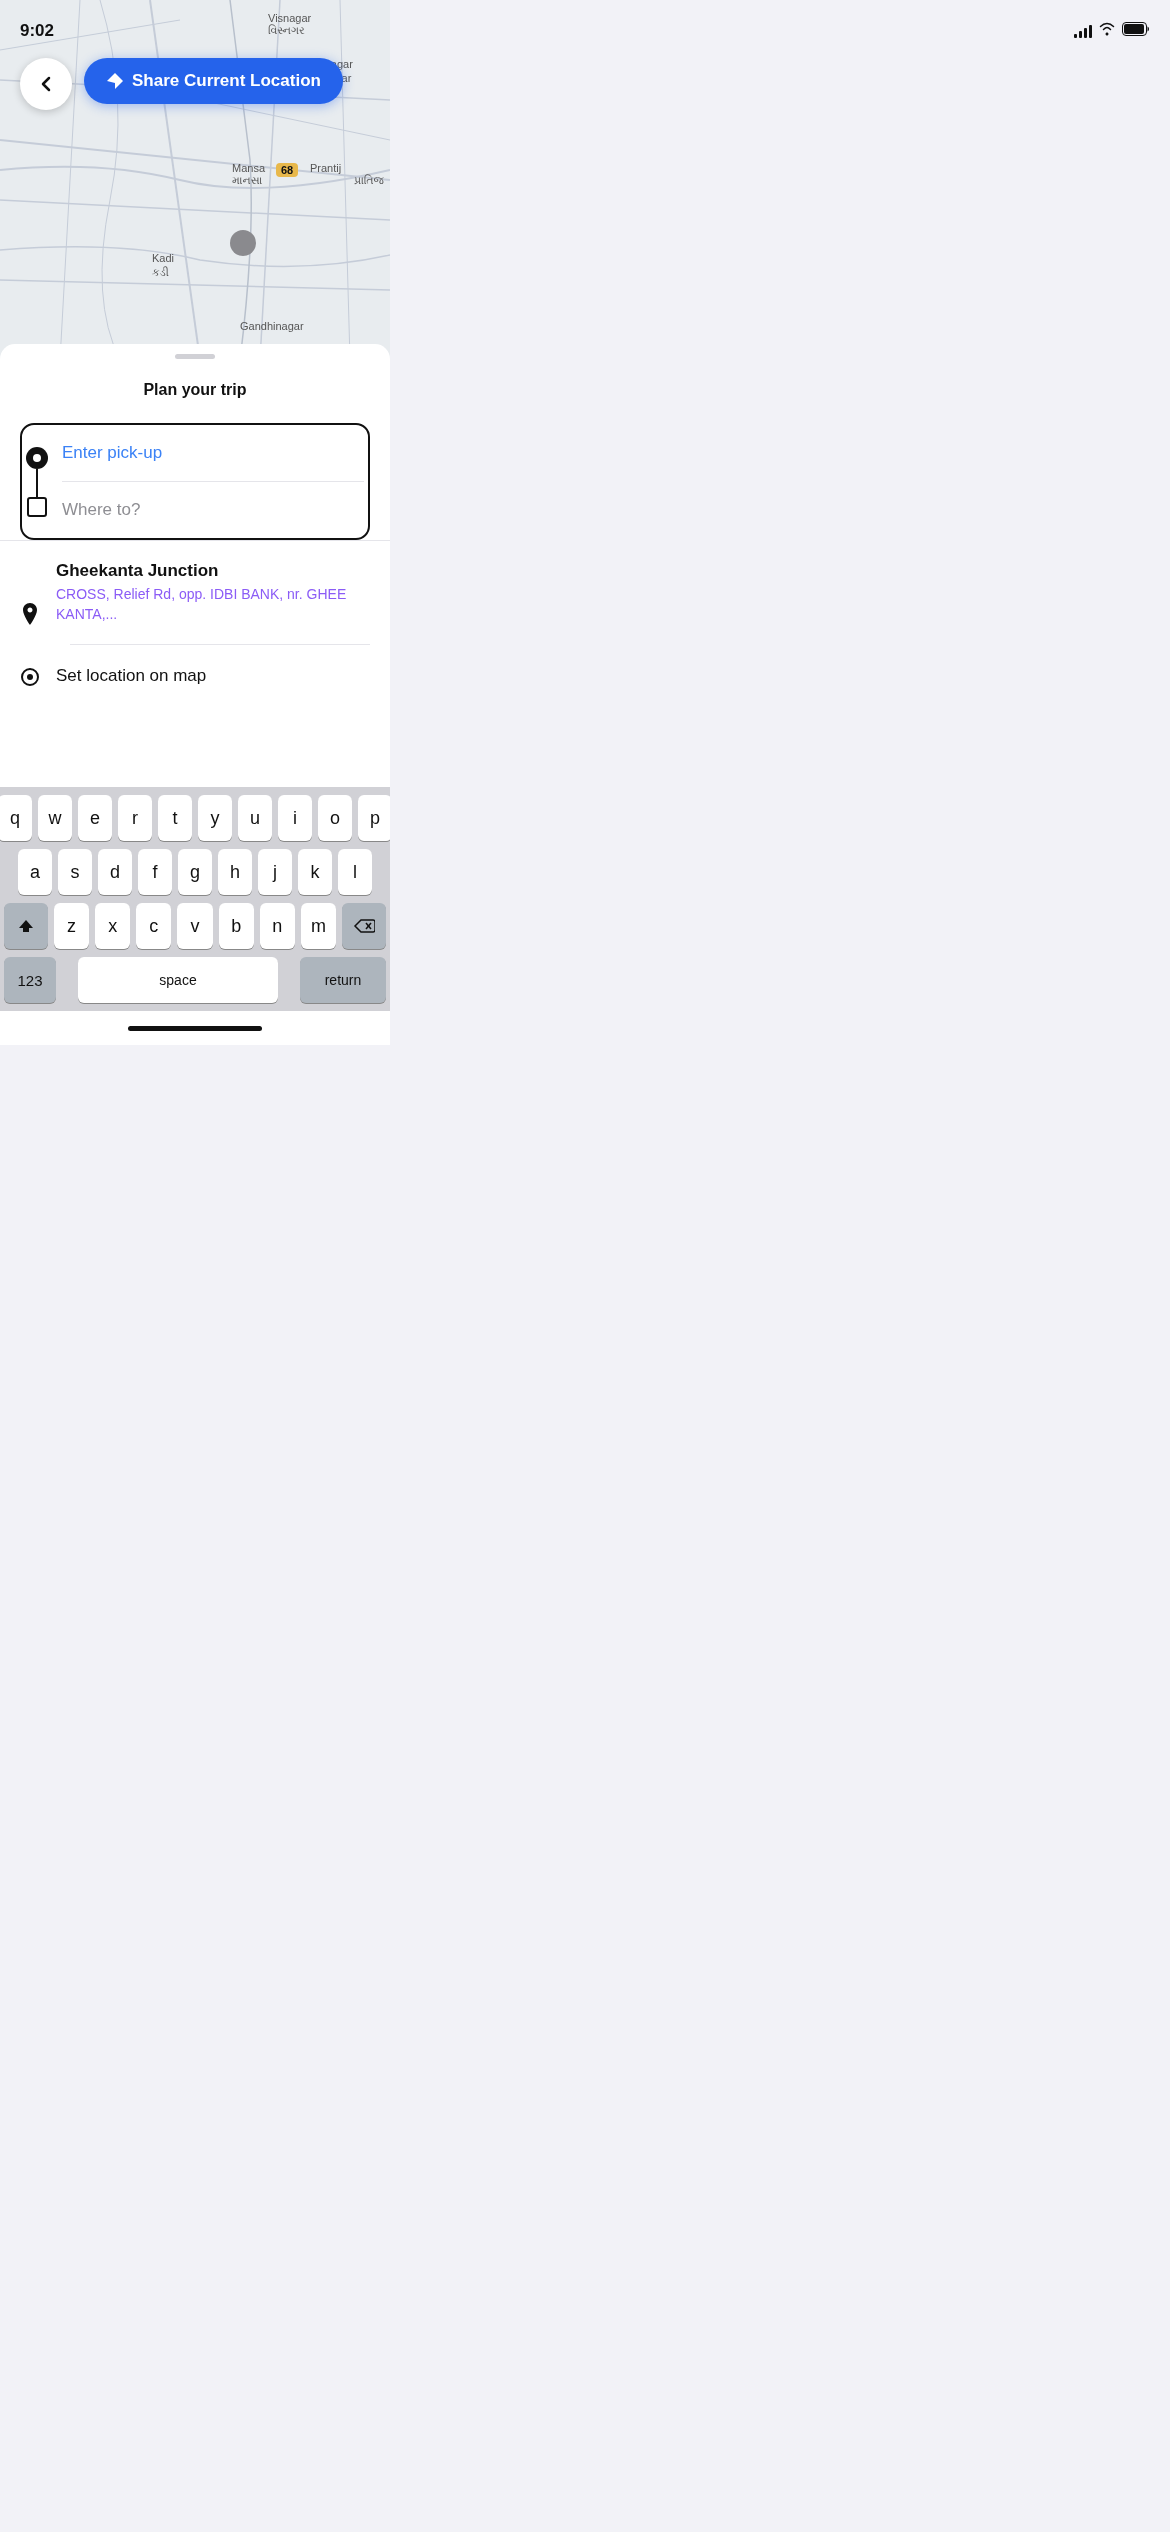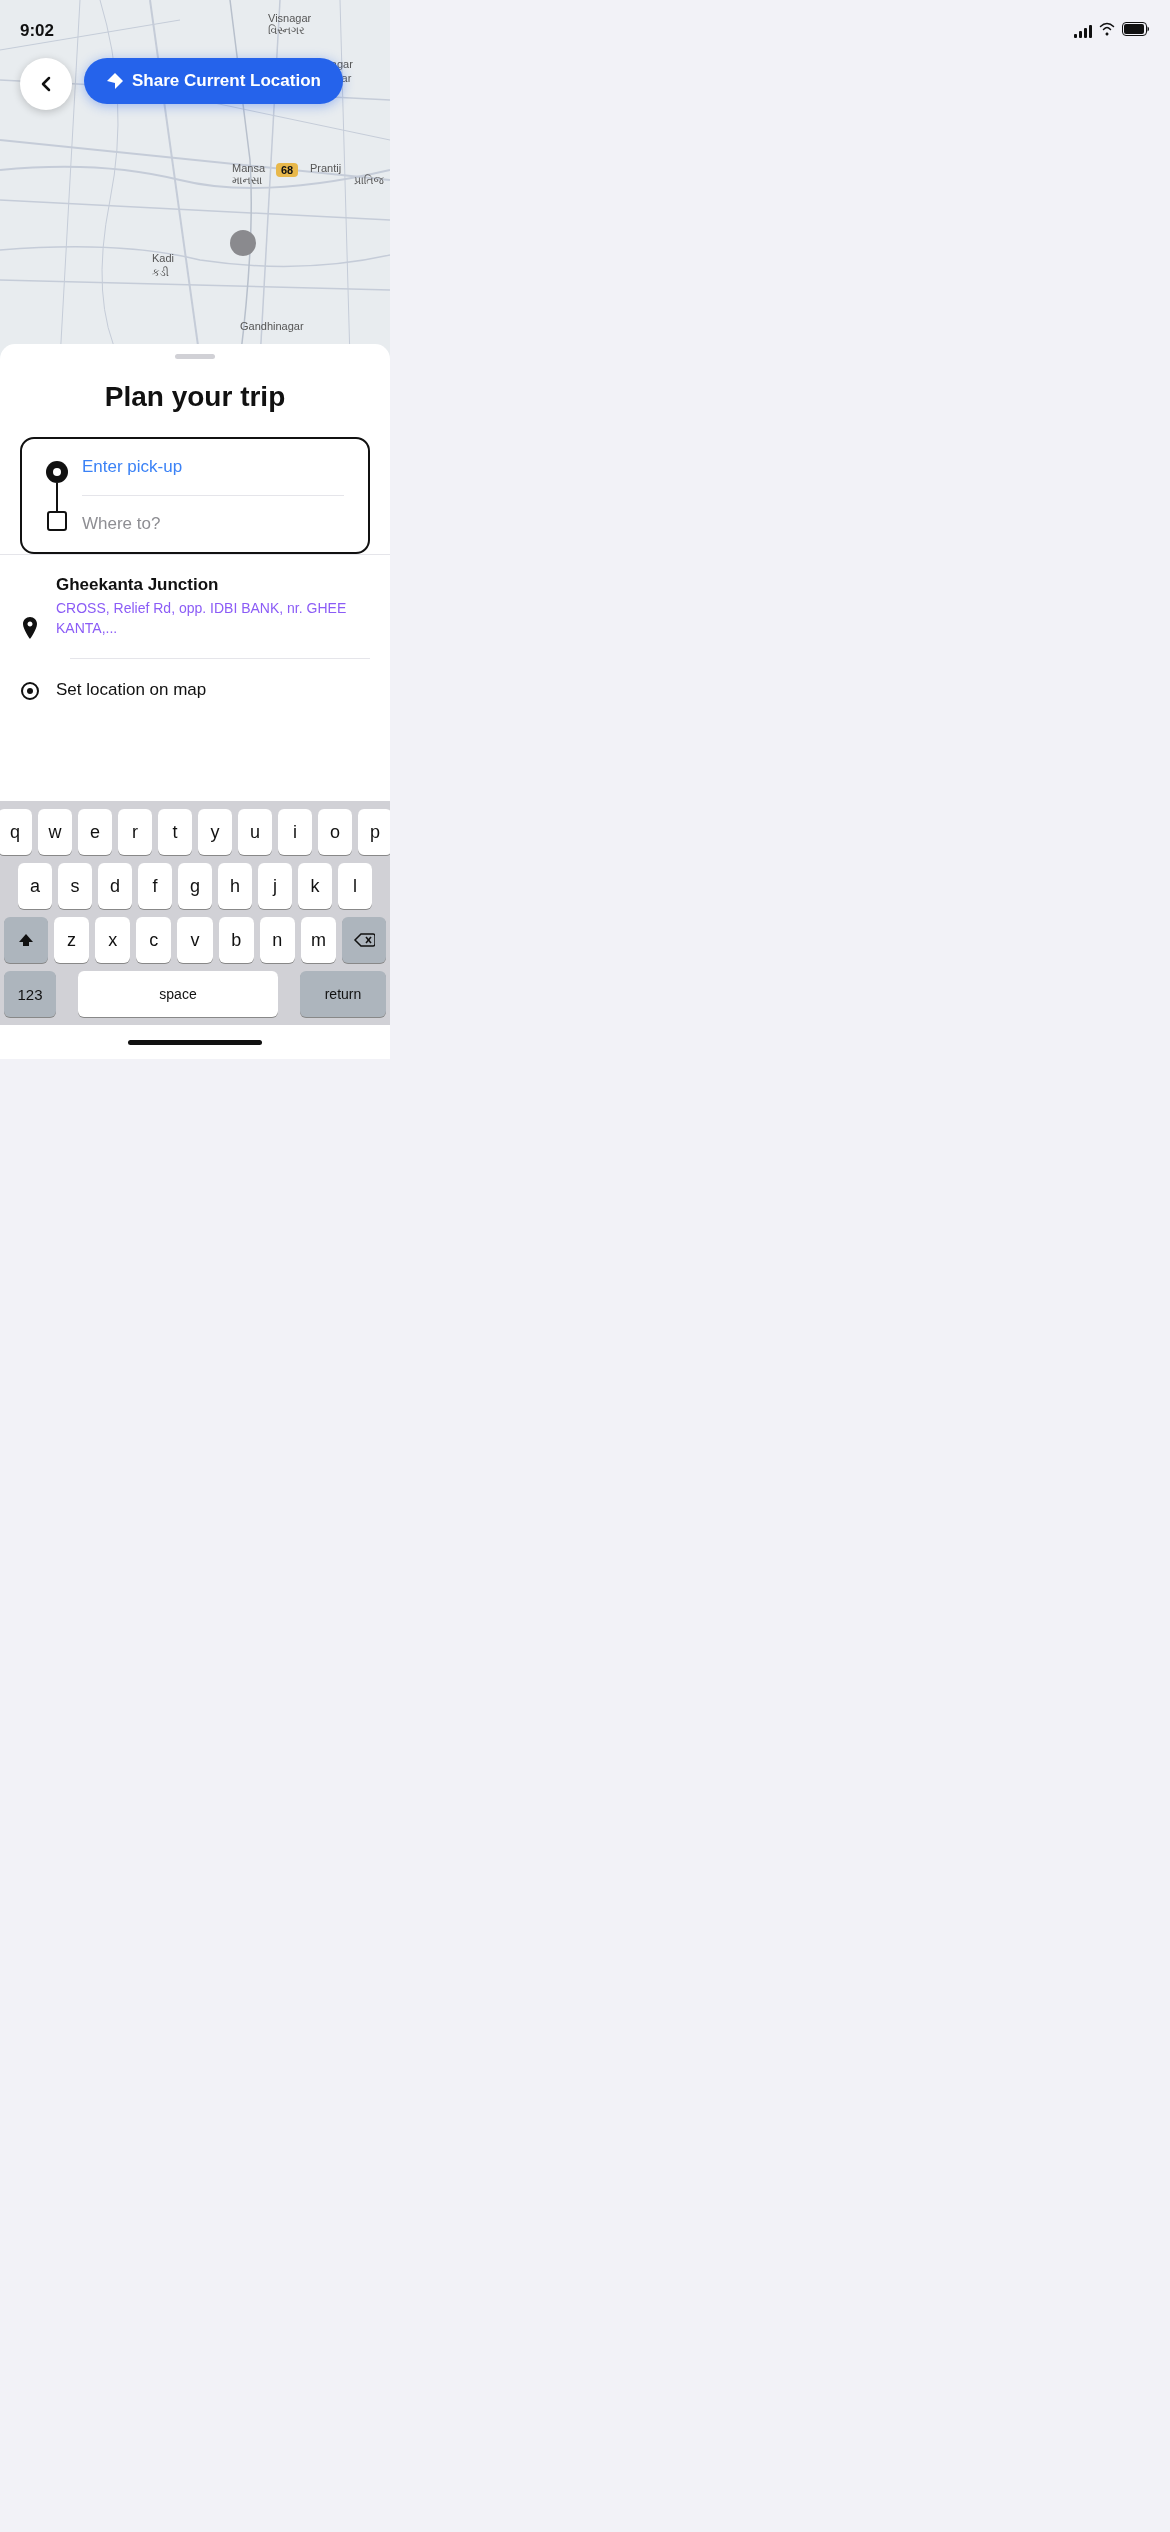--- a/index.html
+++ b/index.html
@@ -137,40 +137,40 @@
 
     
     .bottom-panel {
       background: white;
       padding: 0 20px;
       position: relative;
       z-index: 6;
     }
 
     .panel-title {
-      font-size: 28px;
+      font-size: 16px;
       font-weight: 700;
       text-align: center;
       padding: 22px 0 24px 0;
       color: #111;
     }
 
     
     .input-container {
       border: 2.5px solid #111;
       border-radius: 14px;
       padding: 0;
       overflow: hidden;
       margin-bottom: 0;
     }
 
     .input-row {
       display: flex;
       align-items: center;
-      padding: 18px 24px;
+      padding: 18px 4px;
       gap: 14px;
     }
 
     .input-icon-circle {
       width: 22px;
       height: 22px;
       background: #111;
       border-radius: 50%;
       flex-shrink: 0;
       display: flex;

